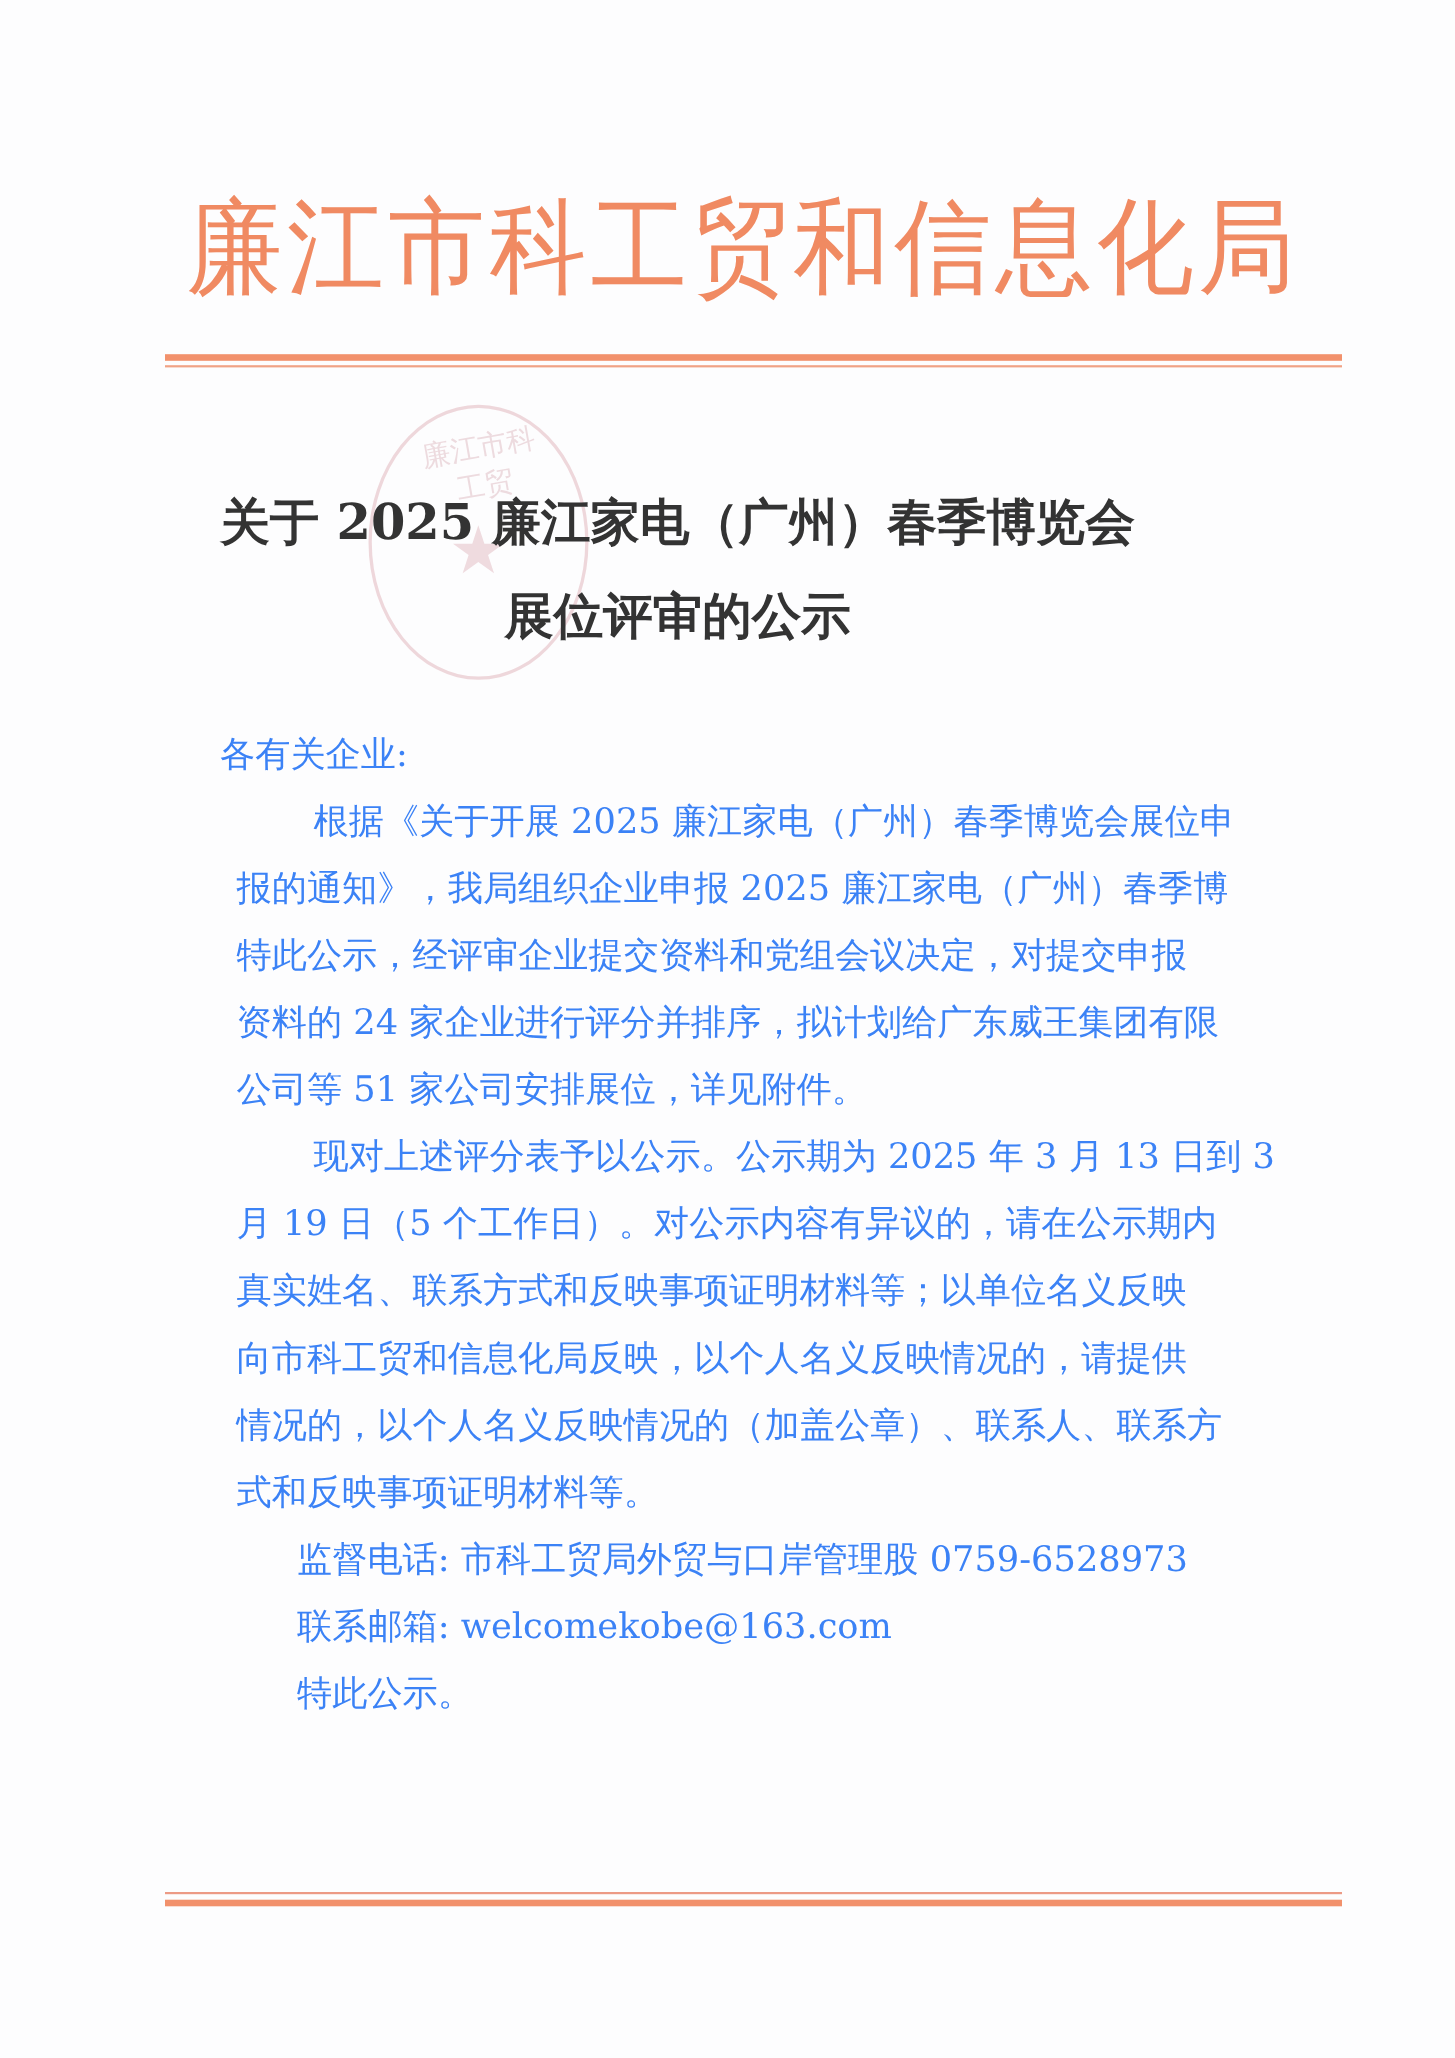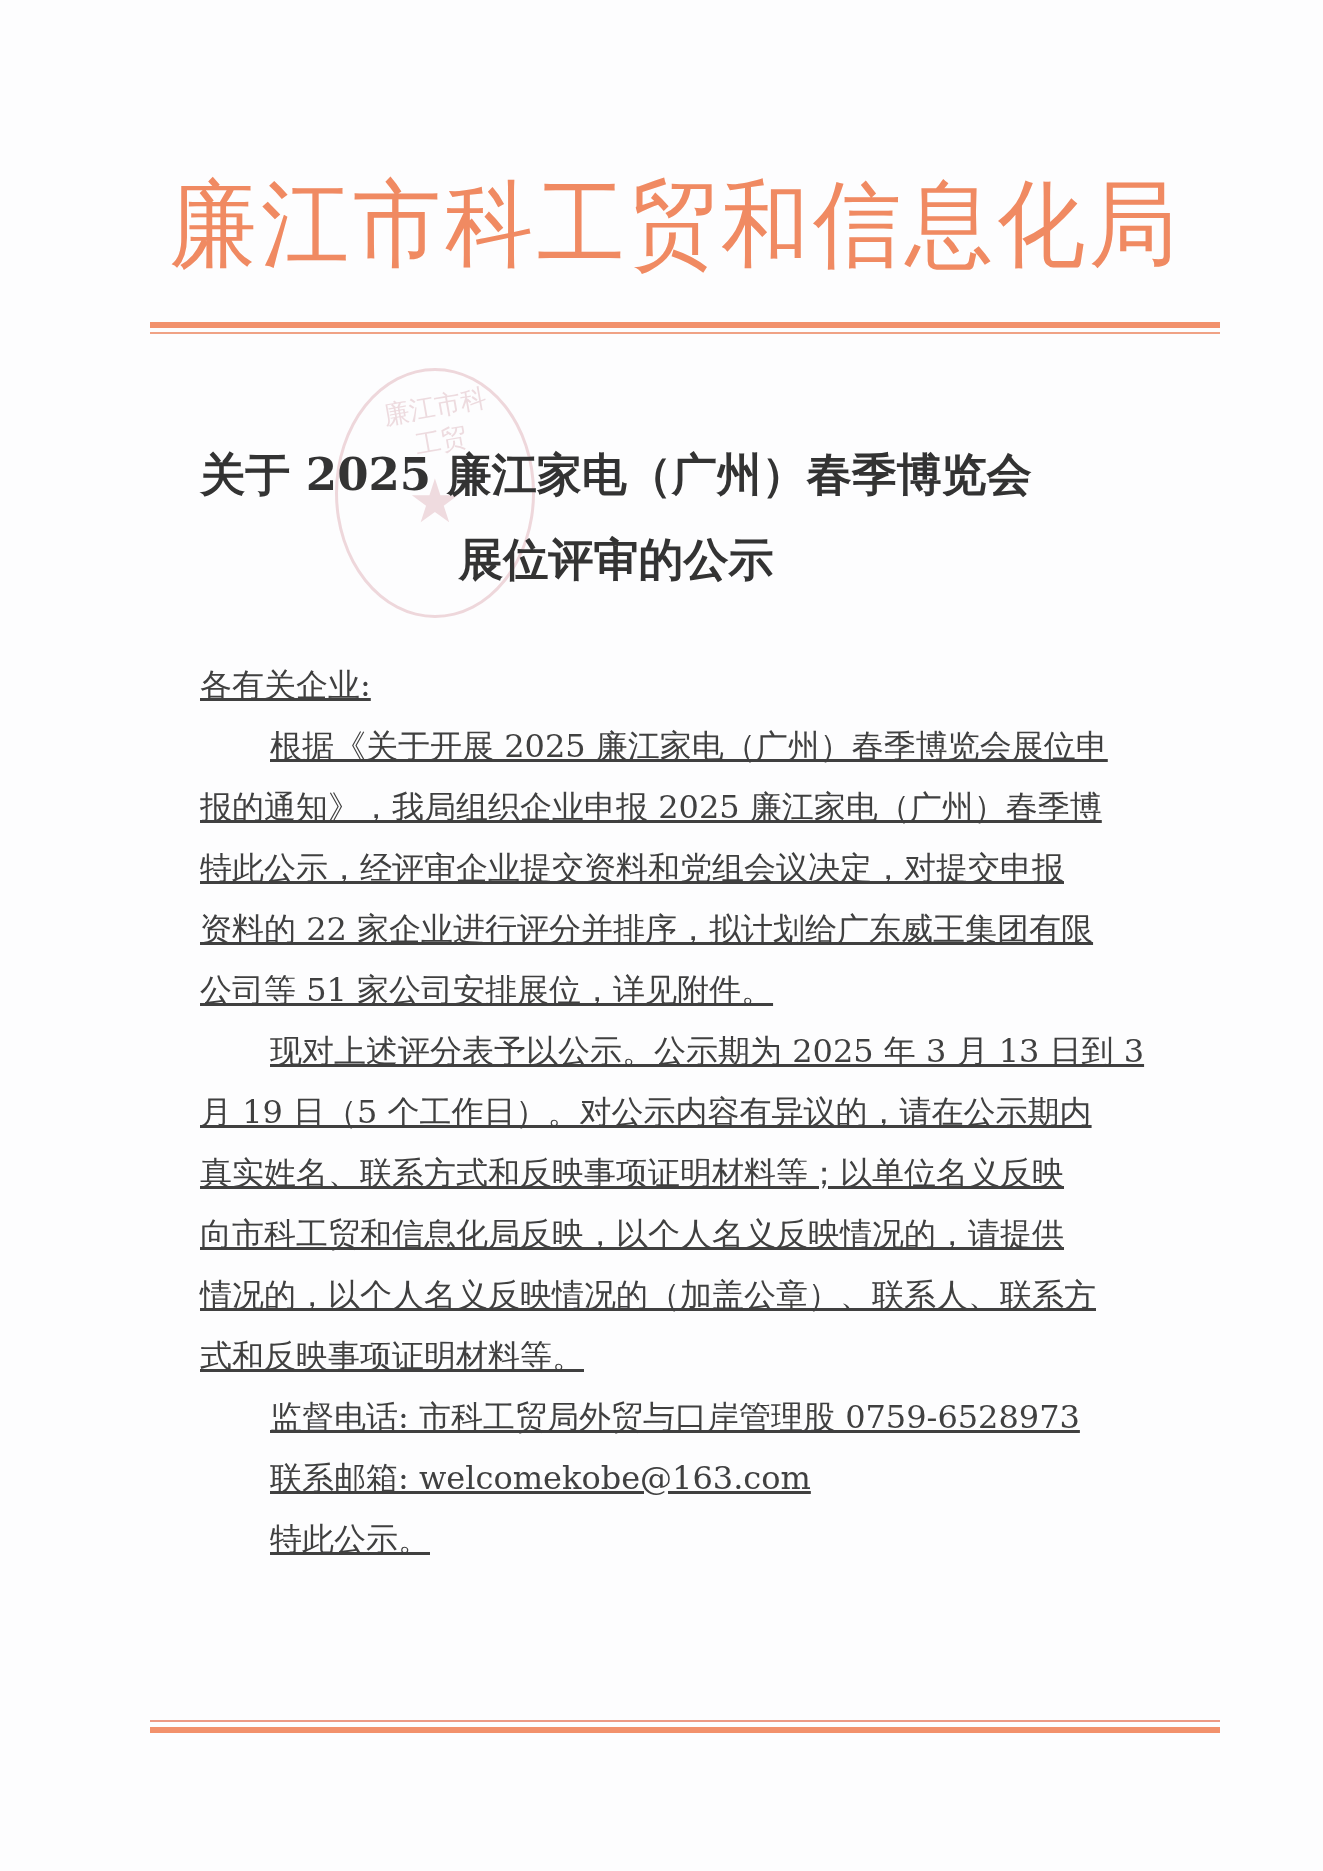--- a/index.html
+++ b/index.html
@@ -45,26 +45,26 @@
     position: absolute; left: 0; width: 1150px; text-align: center;
     font-family: "DejaVu Serif", "Liberation Serif", serif;
     font-weight: bold; font-size: 45px; color: #333; margin-left: 41px;
   }
   .title.l1 { top: 445px; }
   .title.l2 { top: 530px; }
 
   .body {
     position: absolute; left: 200px; top: 655px; width: 970px;
     font-family: "DejaVu Serif", "Liberation Serif", serif;
-    font-size: 32px; line-height: 61px; color: #404040; text-decoration: underline;
+    font-size: 32px; line-height: 61px; color: #3b82f6;
   }
   .body p { margin: 0; }
   .indent { text-indent: 70px; }
   .plain { padding-left: 70px; }
-  .line { display: block; white-space: nowrap; }
+  .line { display: block; white-space: nowrap; margin-left: 15px; }
 </style>
 </head>
 <body>
 
 <div class="masthead">廉江市科工贸和信息化局</div>
 <div class="rule-top-thick"></div>
 <div class="rule-top-thin"></div>
 
 <div class="seal">
   <div class="seal-text">廉江市科工贸</div>
@@ -74,21 +74,21 @@
 <div class="title l1">关于 2025 廉江家电（广州）春季博览会</div>
 <div class="title l2">展位评审的公示</div>
 
 <div class="body">
   <p>各有关企业:</p>
 
   <p>
     <span class="line indent">根据《关于开展 2025 廉江家电（广州）春季博览会展位申</span>
     <span class="line">报的通知》，我局组织企业申报 2025 廉江家电（广州）春季博</span>
     <span class="line">特此公示，经评审企业提交资料和党组会议决定，对提交申报</span>
-    <span class="line">资料的 22 家企业进行评分并排序，拟计划给广东威王集团有限</span>
+    <span class="line">资料的 24 家企业进行评分并排序，拟计划给广东威王集团有限</span>
     <span class="line">公司等 51 家公司安排展位，详见附件。</span>
   </p>
 
   <p>
     <span class="line indent">现对上述评分表予以公示。公示期为 2025 年 3 月 13 日到 3</span>
     <span class="line">月 19 日（5 个工作日）。对公示内容有异议的，请在公示期内</span>
     <span class="line">真实姓名、联系方式和反映事项证明材料等；以单位名义反映</span>
     <span class="line">向市科工贸和信息化局反映，以个人名义反映情况的，请提供</span>
     <span class="line">情况的，以个人名义反映情况的（加盖公章）、联系人、联系方</span>
     <span class="line">式和反映事项证明材料等。</span>

